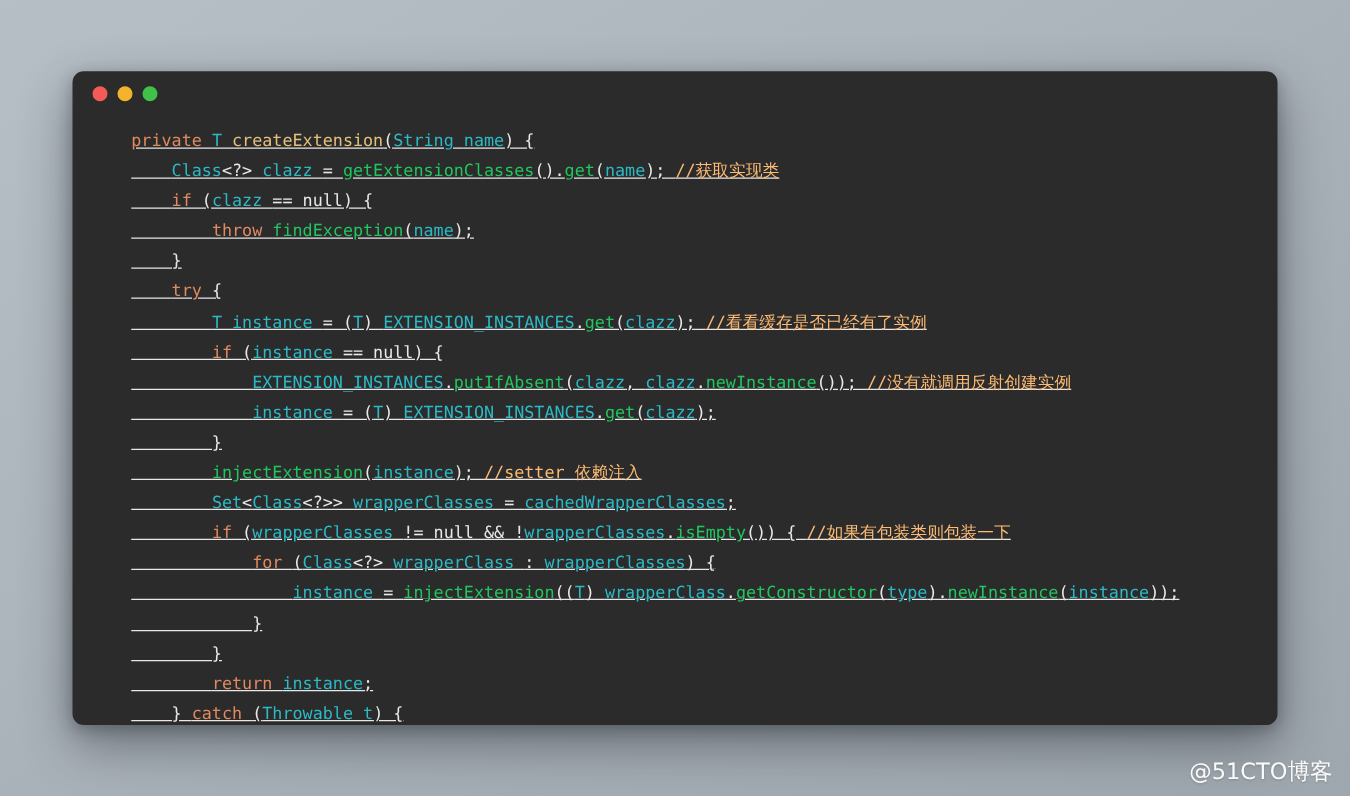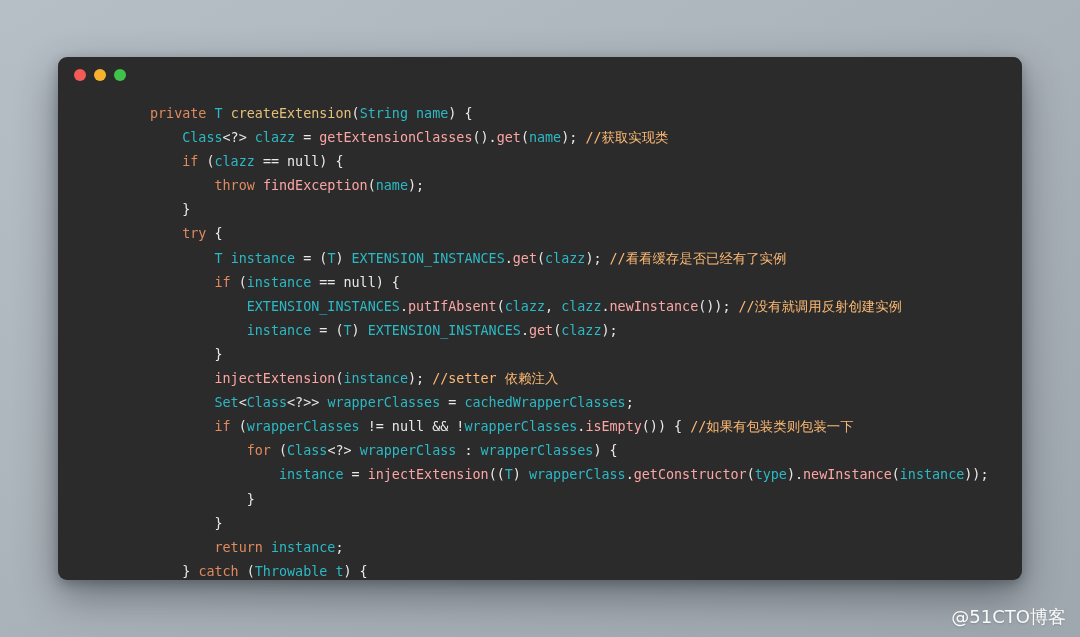--- a/index.html
+++ b/index.html
@@ -57,32 +57,33 @@
   
   #code-area {
     padding: 9px 0 0 0;
     font-family: "DejaVu Sans Mono", "Liberation Mono", monospace;
     font-size: 13.4px;
     line-height: 24.1px;
     white-space: pre;
     letter-spacing: 0px;
   }
   .code-line {
-    padding-left: 92px;
+    padding-left: 47px;
     height: 24.1px;
     color: #e8e8e8;
+    text-decoration: underline;
   }
 
   
   .kw  { color: #e08a5f; }
   .id  { color: #2bbac5; }
   .fn  { color: #e5c07b; }
   .cmt { color: #fdba74; }
   .pl  { color: #e8e8e8; }
-  .meth{ color: #fca5a5; }
+  .meth{ color: #22c55e; }
 
   
   .cmt, .cjk {
     font-family: "DejaVu Sans Mono", "DejaVu Sans", "Liberation Mono", monospace;
   }
 
   
   #watermark {
     position: absolute;
     right: 14px;

